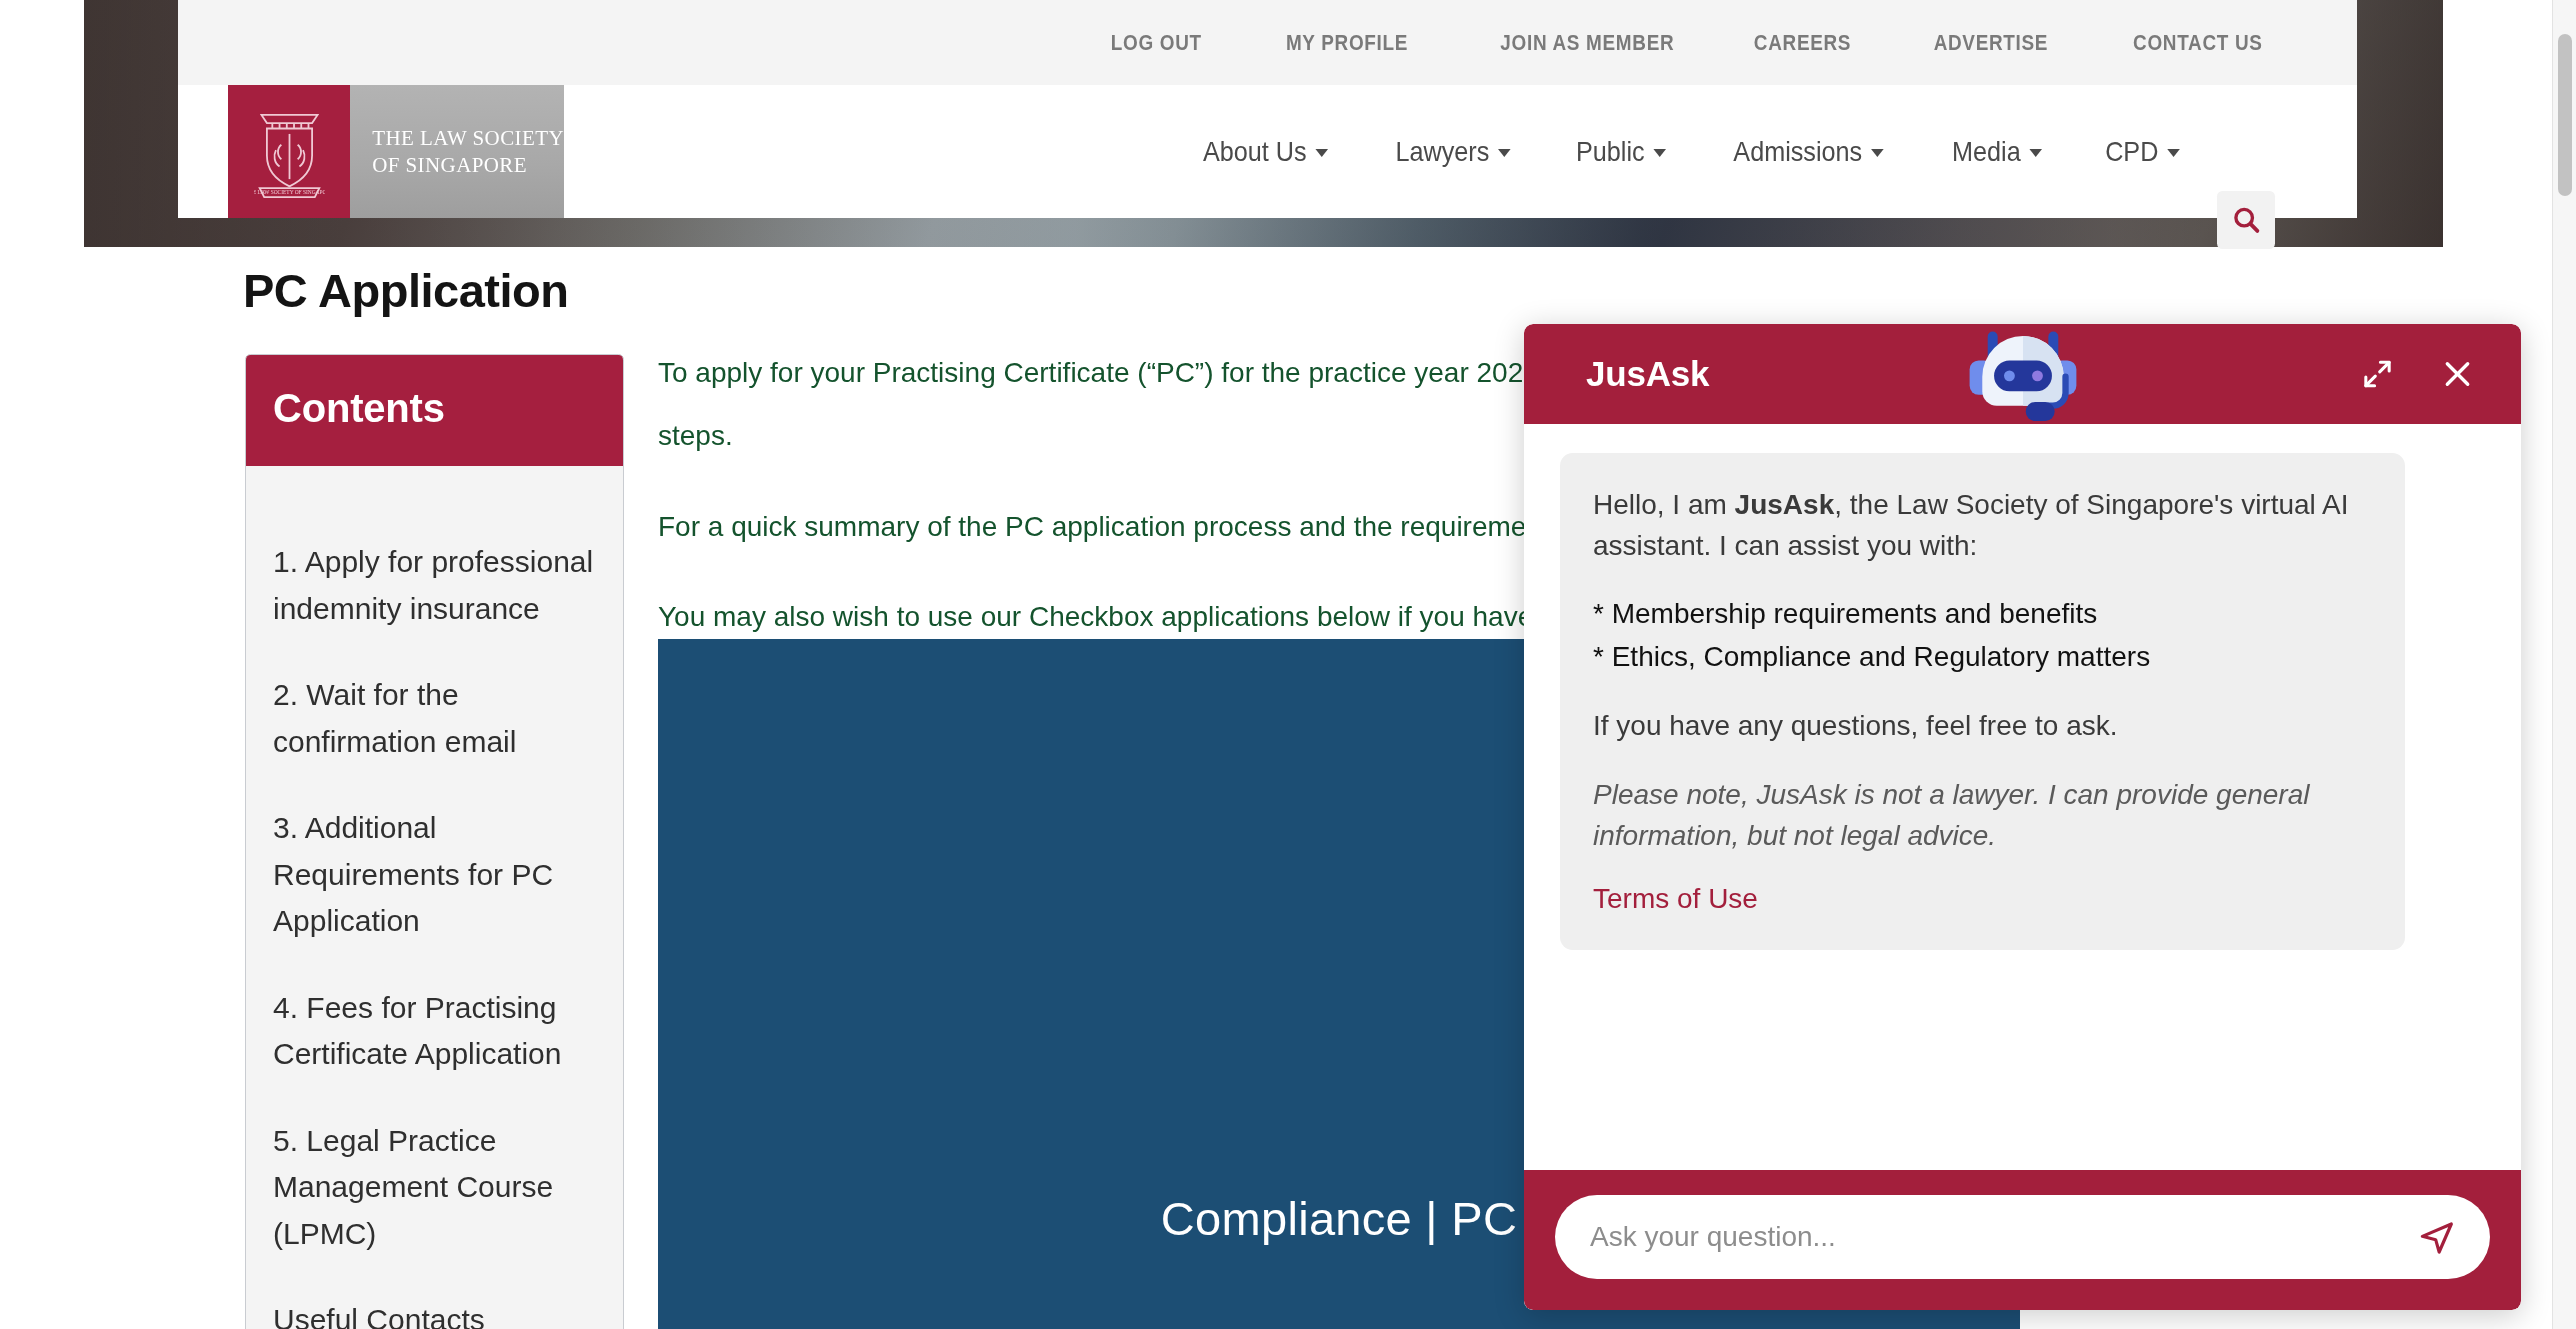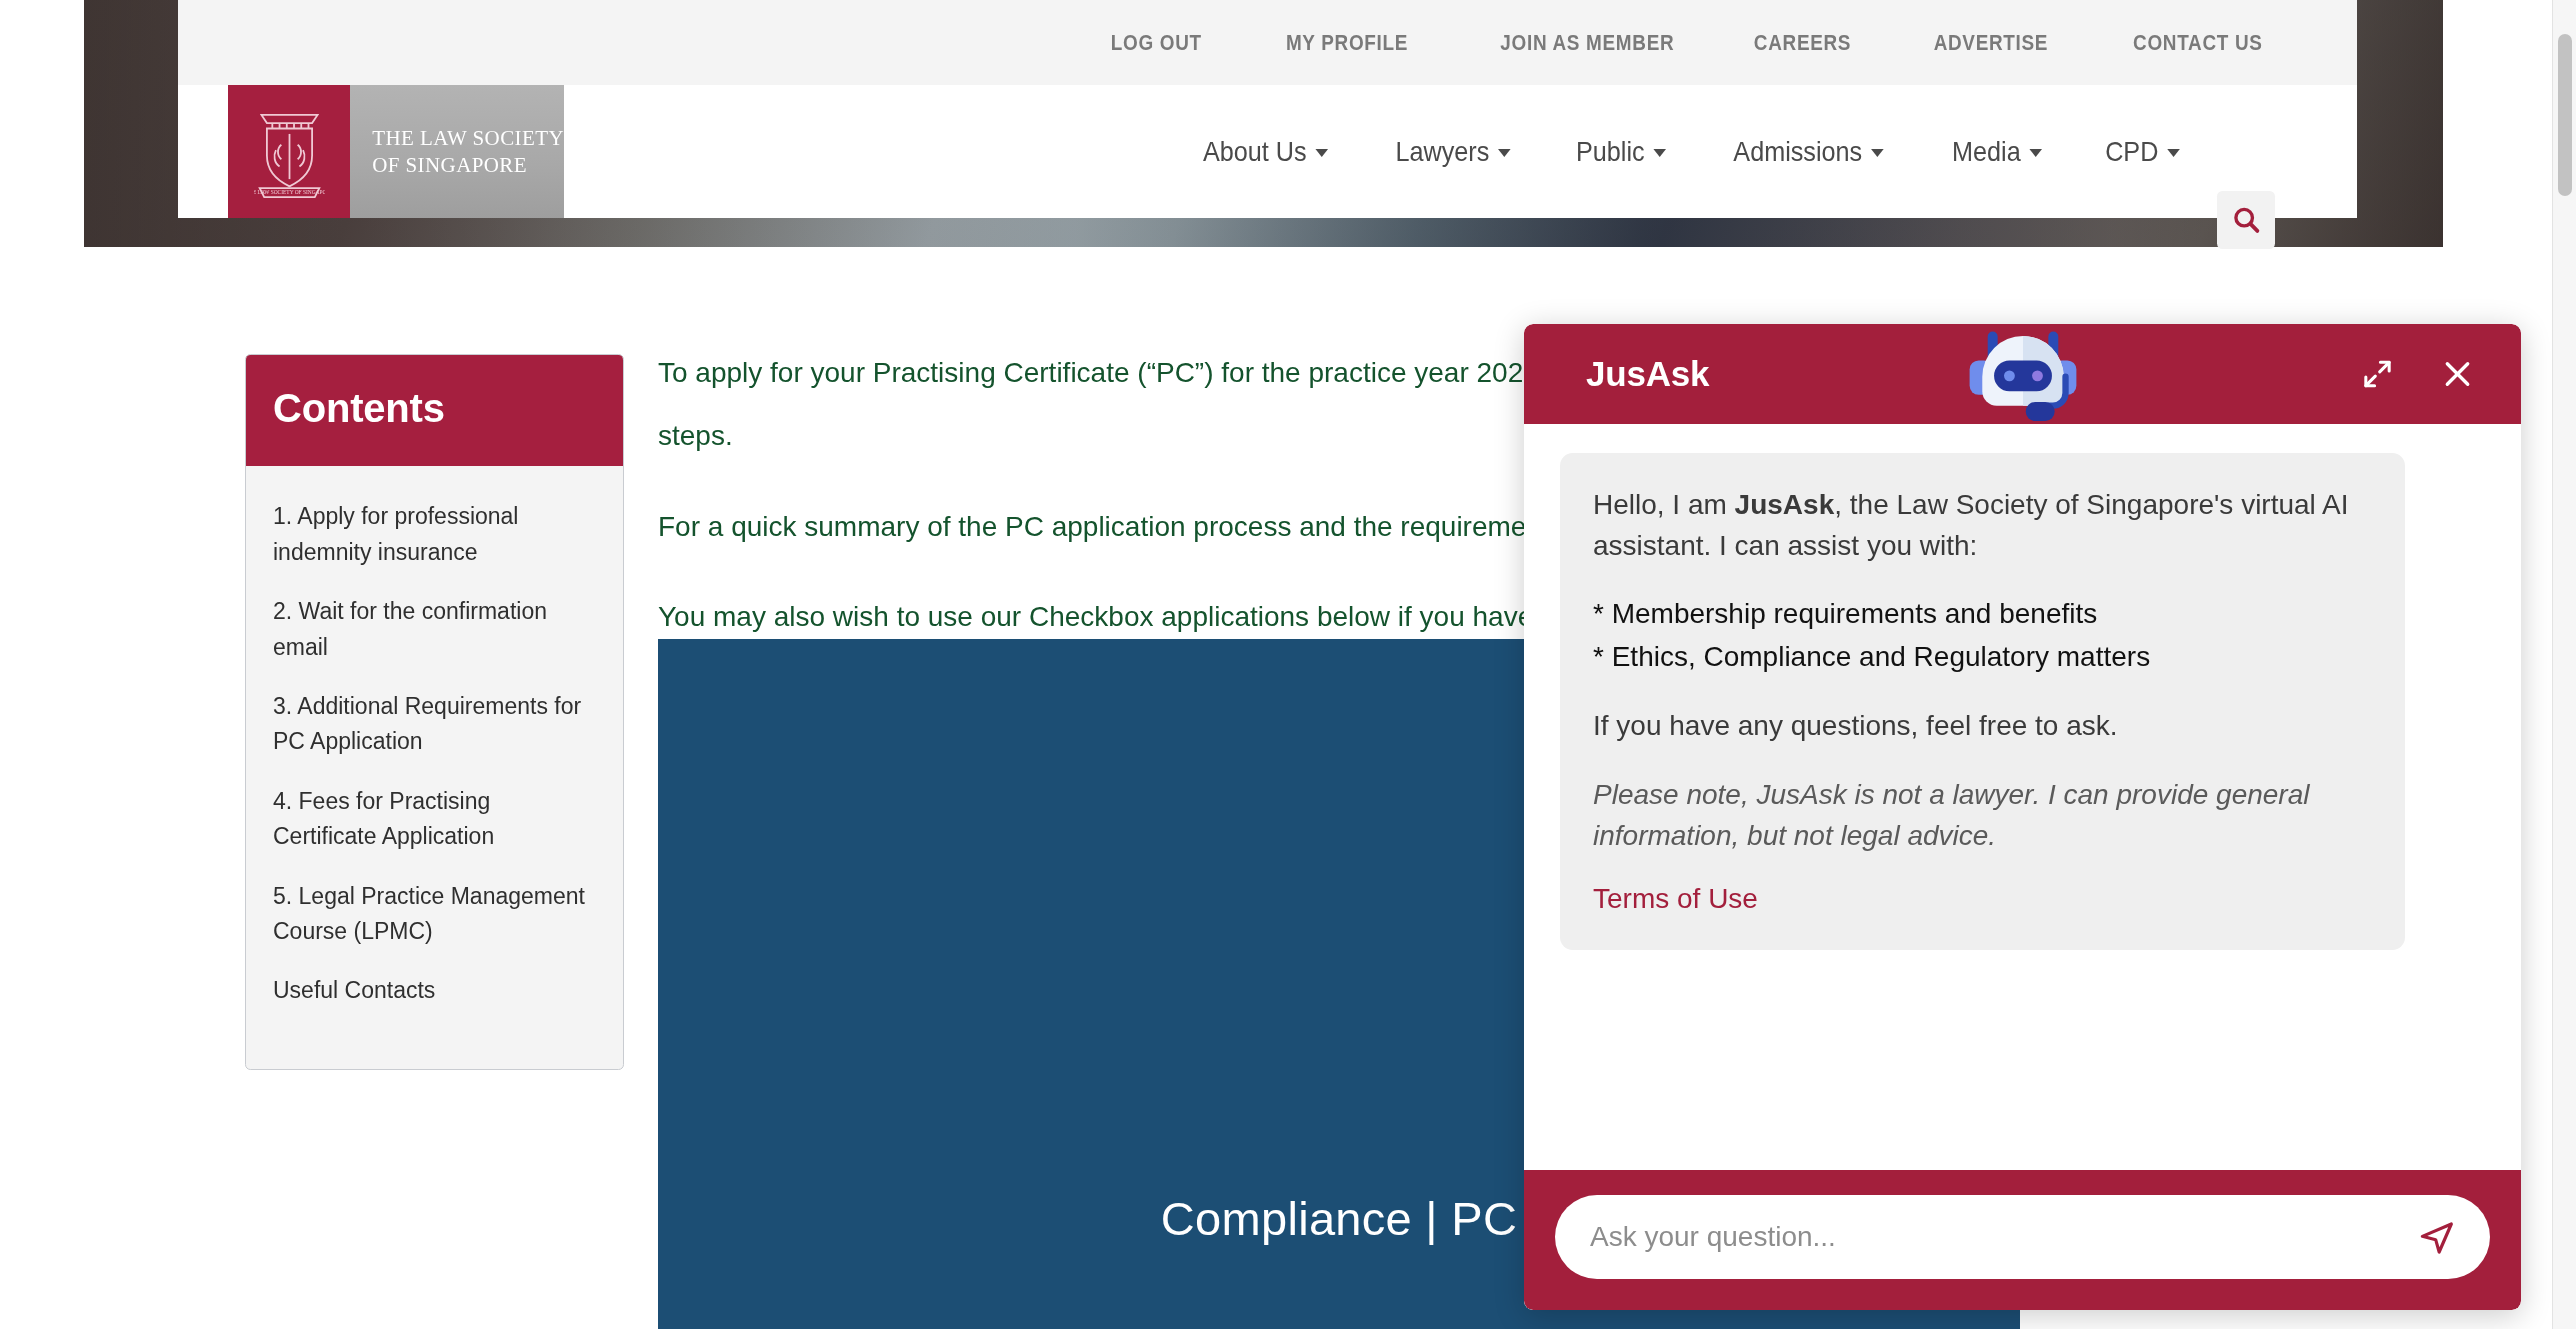--- a/index.html
+++ b/index.html
@@ -105,22 +105,22 @@
     background: #f4f4f4; overflow: hidden;
   }
   .contents-head {
     background: #a51f3f; padding: 31px 27px 35px 27px;
   }
   .contents-head h2 {
     color: #ffffff; font-size: 40px; font-weight: 700; letter-spacing: -0.2px;
   }
   .contents-body { padding: 33px 27px 60px 27px; }
   .contents-body .item {
-    font-size: 23px; color: #2f2f2f; line-height: 1.55;
-    margin-bottom: 23.6px; cursor: pointer;
+    font-size: 30px; color: #2f2f2f; line-height: 1.55;
+    margin-bottom: 23.6px; cursor: pointer; margin-top: 40px;
   }
   .contents-body .item:last-child { margin-bottom: 0; }
 
   
   .article { position: absolute; left: 658px; top: 351px; width: 1362px; }
   .article p {
     font-family: "Liberation Sans Narrow", "Liberation Sans", sans-serif;
     font-size: 28px; color: #14532d; line-height: 1.55; margin-bottom: 47px;
     white-space: nowrap; overflow: hidden;
   }
@@ -293,20 +293,21 @@
     </div>
 
     <div class="search-btn">
       <svg width="31" height="31" viewBox="0 0 24 24" aria-hidden="true">
         <circle cx="10.2" cy="9.8" r="6.4" fill="none" stroke="#a31f3c" stroke-width="2.6"></circle>
         <line x1="15.1" y1="14.7" x2="20.4" y2="20" stroke="#a31f3c" stroke-width="3" stroke-linecap="round"></line>
       </svg>
     </div>
   </div>
 
+  <h1 class="page-title">PC Application</h1>
 
   <aside class="contents-card">
     <div class="contents-head">
       <h2>Contents</h2>
     </div>
     <div class="contents-body">
       <div class="item">1. Apply for professional indemnity insurance</div>
       <div class="item">2. Wait for the confirmation email</div>
       <div class="item">3. Additional Requirements for PC Application</div>
       <div class="item">4. Fees for Practising Certificate Application</div>

